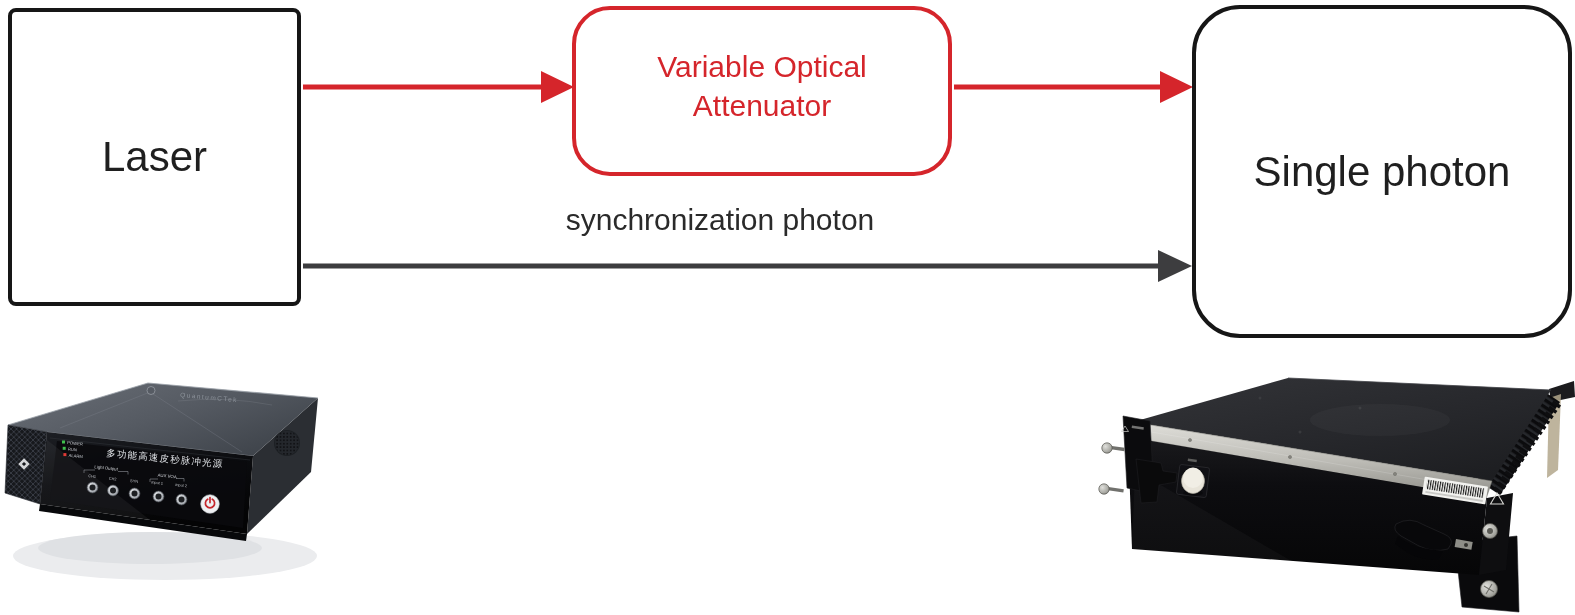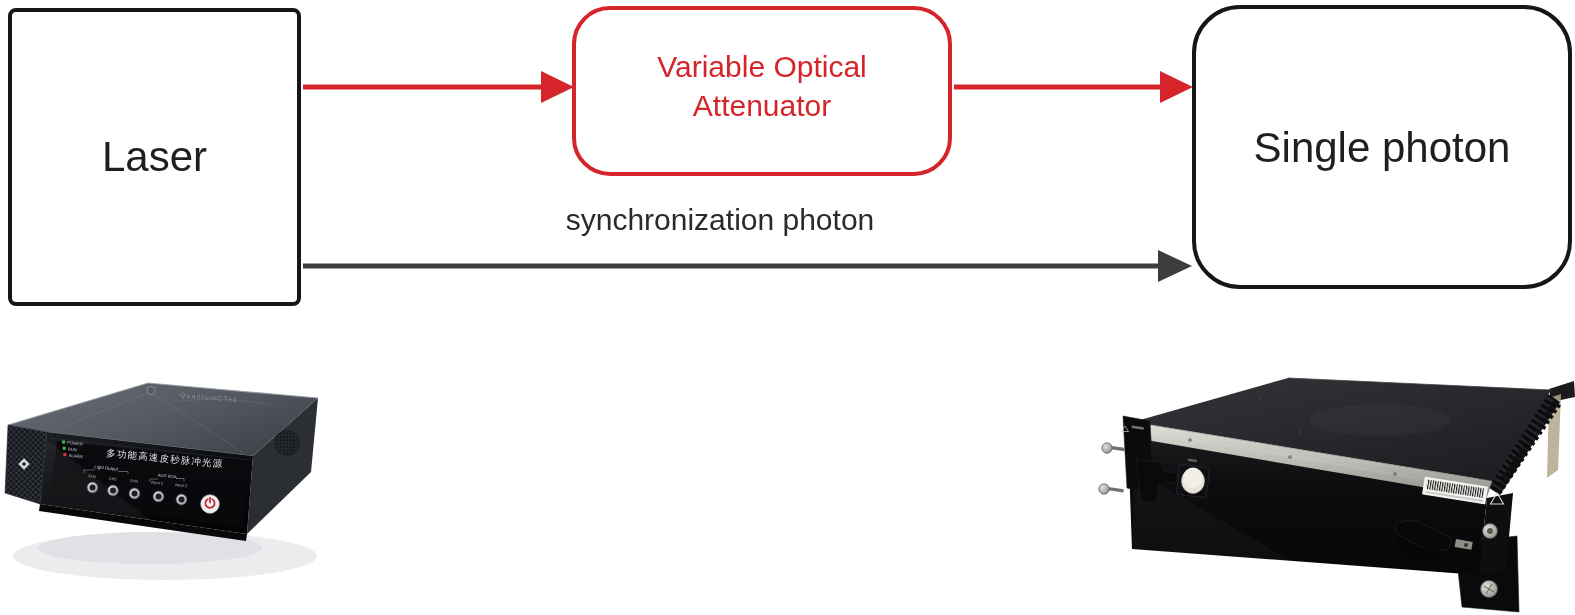--- a/index.html
+++ b/index.html
@@ -6,21 +6,21 @@
   .canvas{
     position:relative;width:1575px;height:615px;background:#ffffff;overflow:hidden;
     font-family:"Liberation Sans", sans-serif;
   }
   .box{position:absolute;box-sizing:border-box;background:#fff;display:flex;flex-direction:column;
        align-items:center;justify-content:center;text-align:center;}
   .box-black{border:4px solid #161616;}
   .box-red{border:4px solid #d5252b;}
   #laser-box{left:8px;top:8px;width:293px;height:298px;border-radius:8px;}
   #voa-box{left:572px;top:6px;width:380px;height:170px;border-radius:38px;padding-bottom:10px;}
-  #det-box{left:1192px;top:5px;width:380px;height:284px;border-radius:48px;padding-bottom:0;}
+  #det-box{left:1192px;top:5px;width:380px;height:333px;border-radius:48px;padding-bottom:0;}
   .lbl-black{color:#1f1f1f;}
   .lbl-red{color:#d5252b;}
   #laser-box .t{font-size:42px;line-height:46px;}
   #voa-box .t{font-size:30px;line-height:39px;}
   #det-box .t{font-size:42px;line-height:49px;}
   #sync-label{position:absolute;left:430px;top:203px;width:580px;text-align:center;
               font-size:30px;color:#2a2a2a;}
   svg{position:absolute;display:block;}
   svg text{font-family:"Liberation Sans", sans-serif;}
   #arrow-layer{left:0;top:0;}

